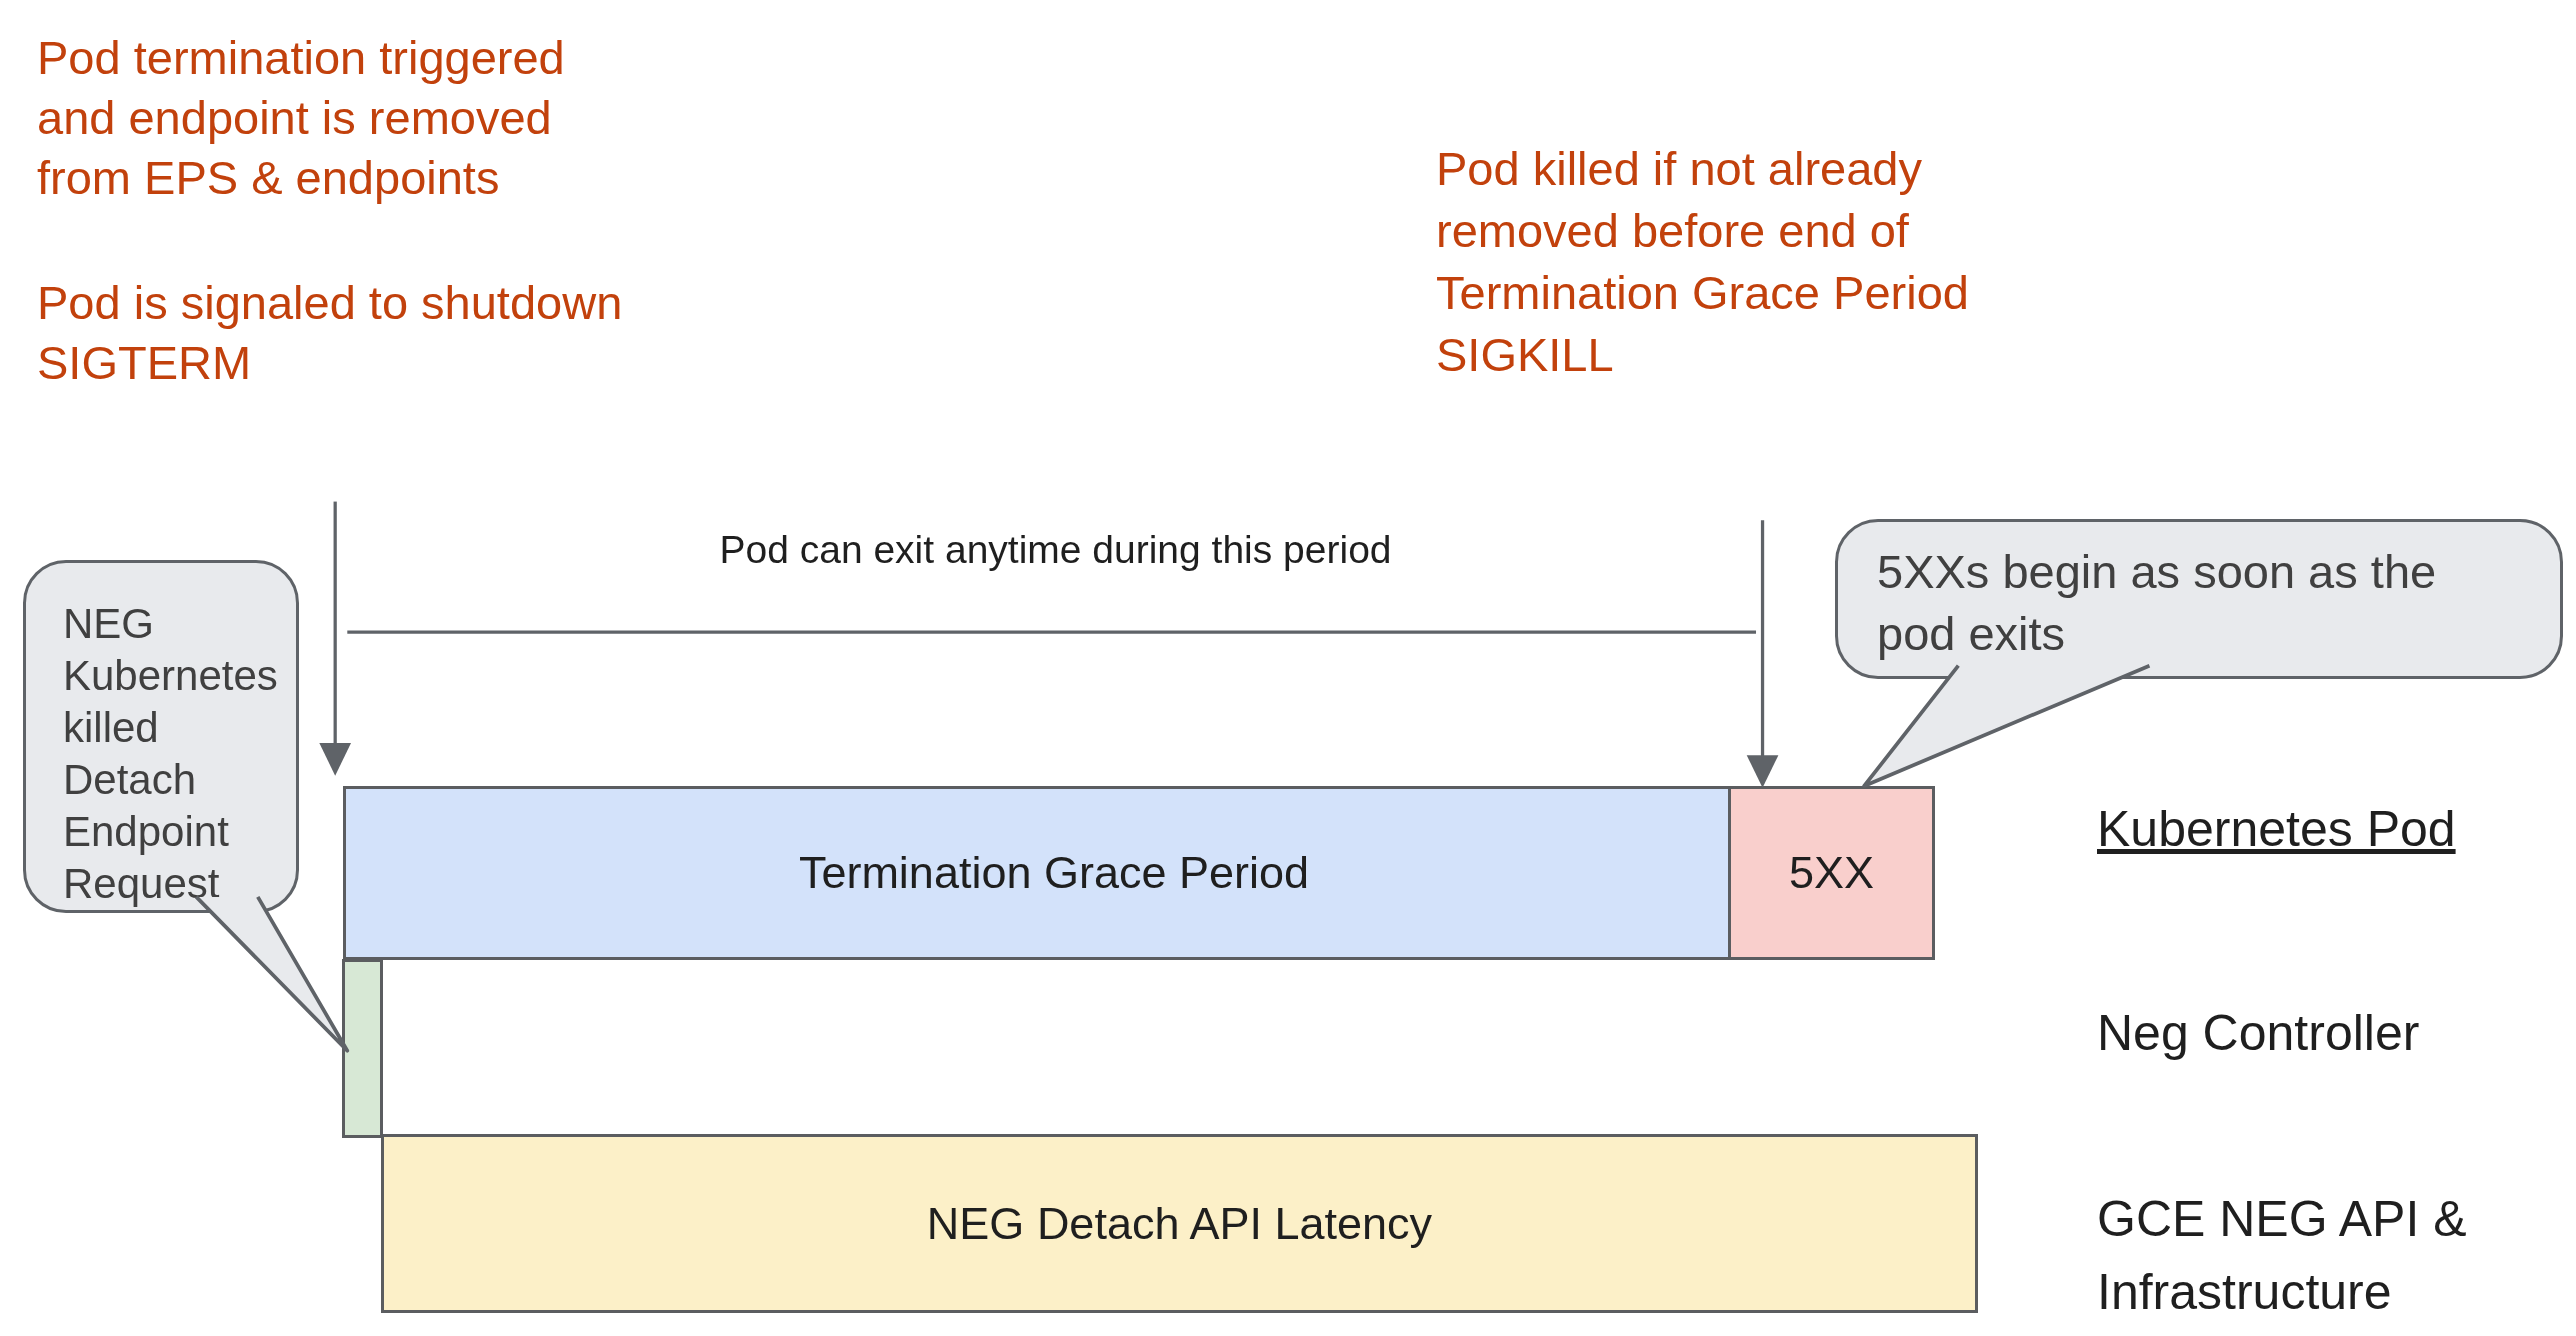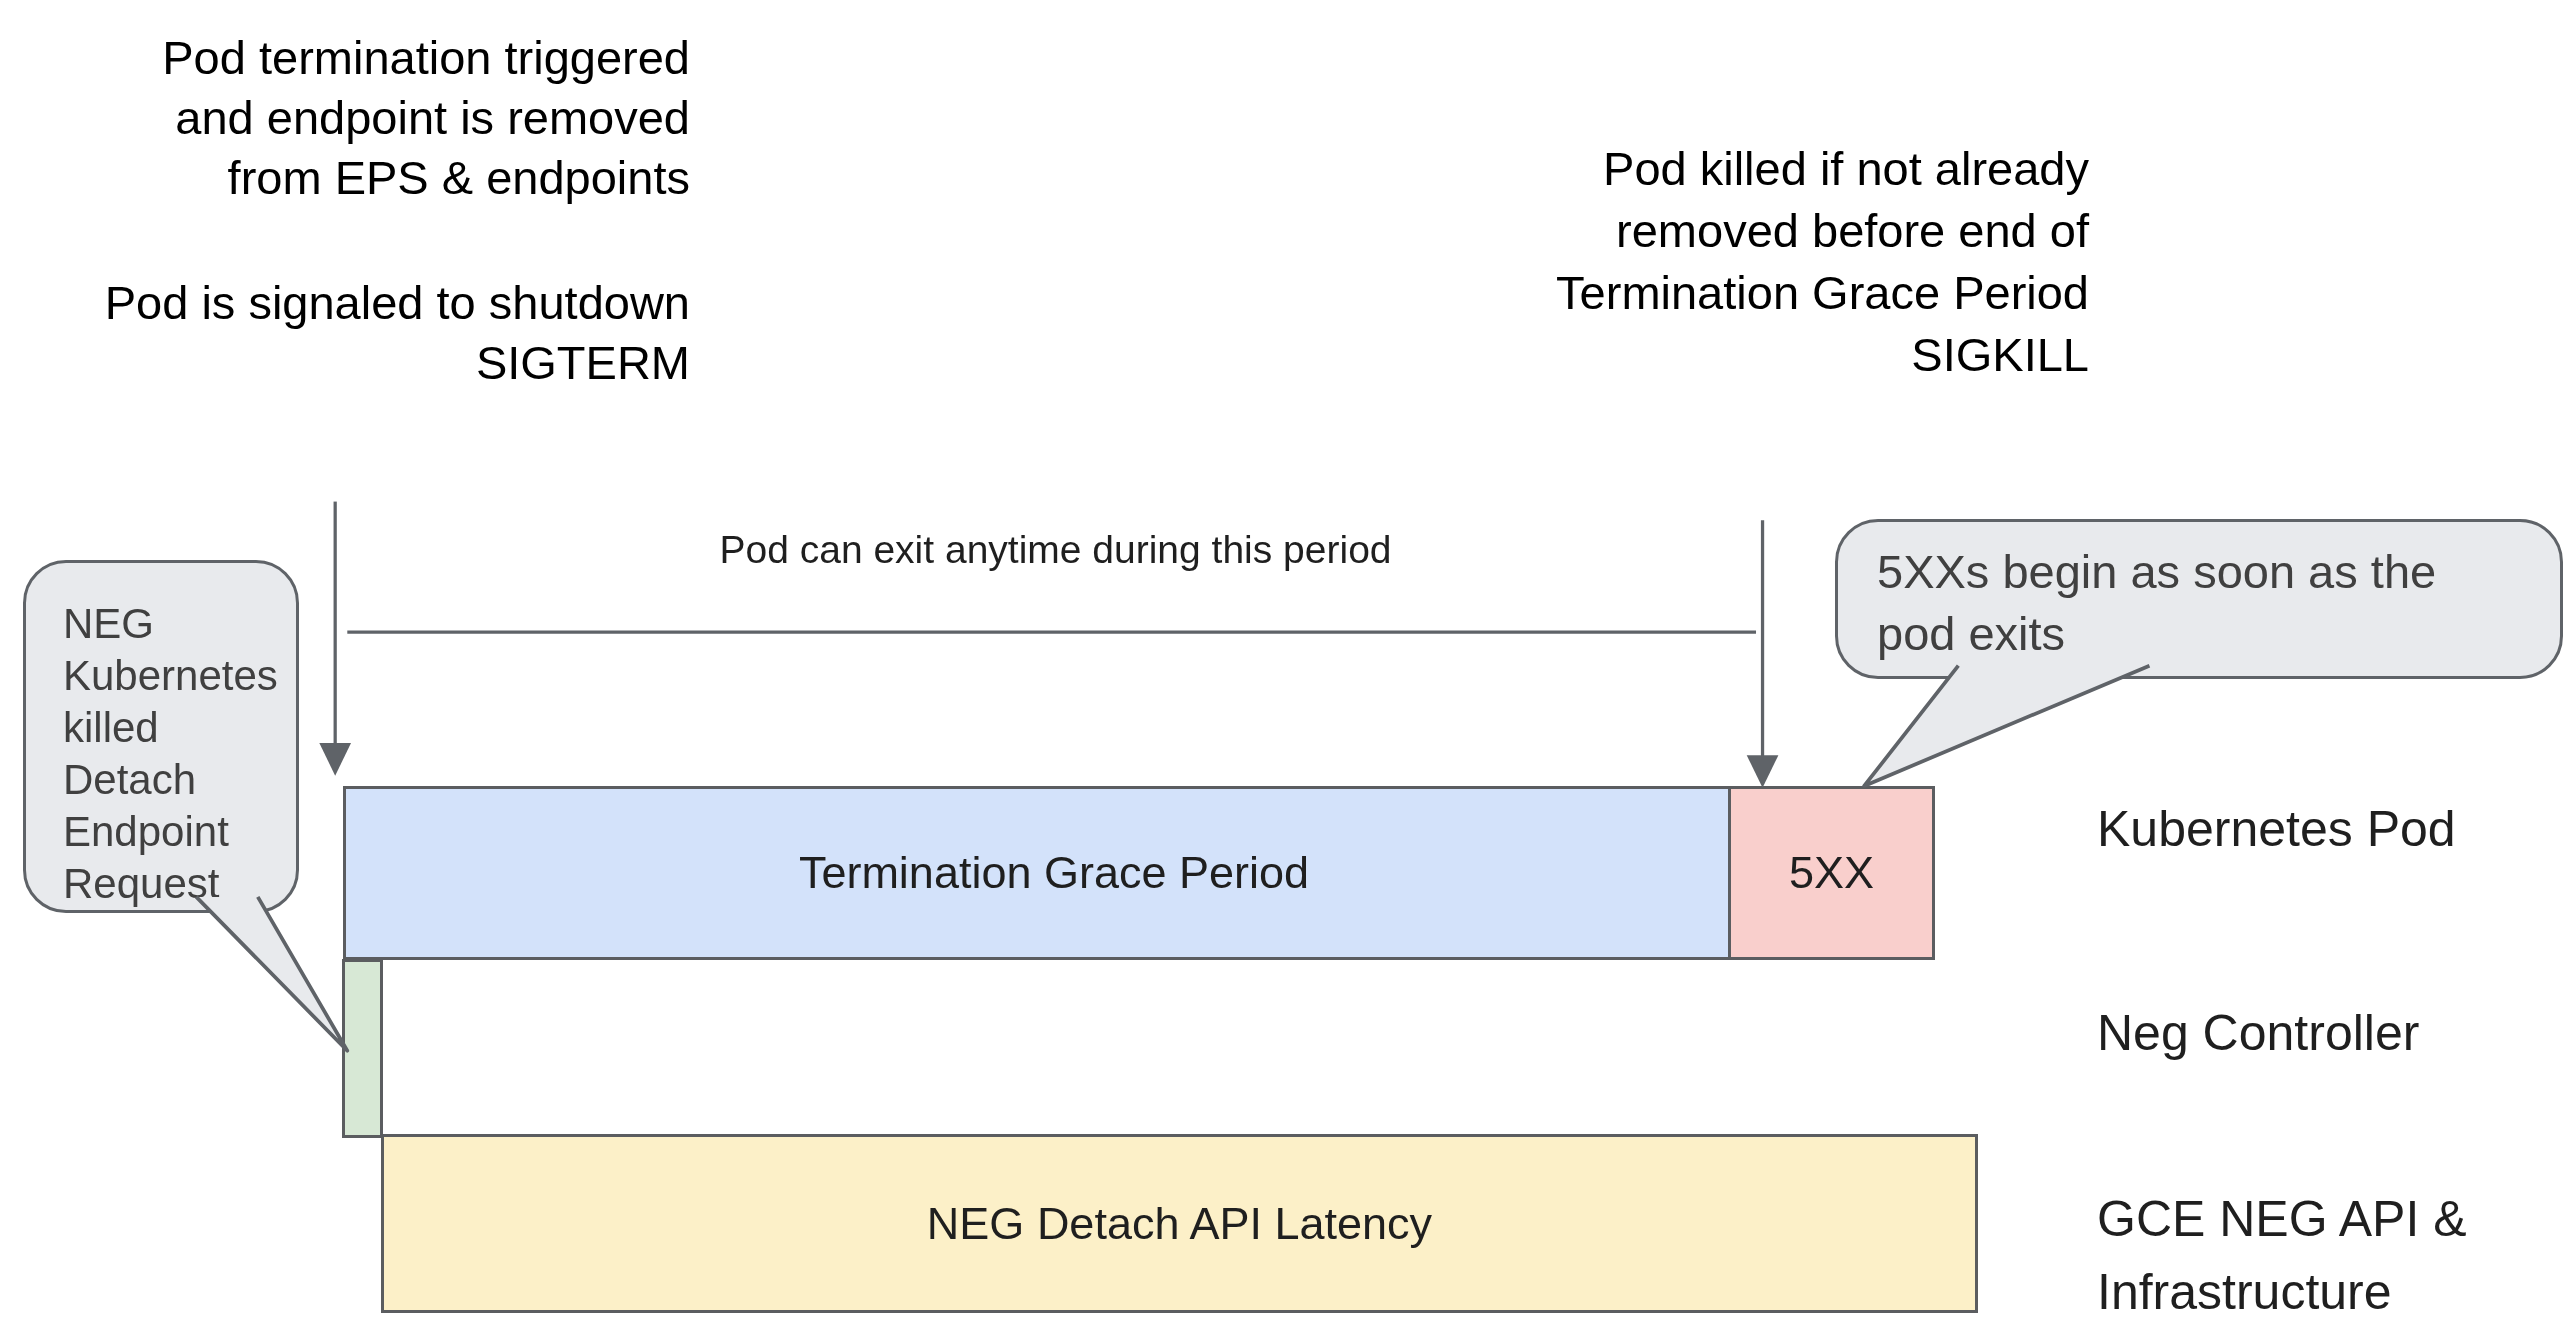--- a/index.html
+++ b/index.html
@@ -7,22 +7,22 @@
     position: relative;
     width: 2576px;
     height: 1336px;
     background: #ffffff;
     overflow: hidden;
     font-family: "Liberation Sans", sans-serif;
     color: #1f1f1f;
   }
   .ann {
     position: absolute;
-    text-align: right;
-    color: #000000;
+    text-align: left;
+    color: #c2410c;
   }
   .ann-left  { left: 37px;  top: 28px;  width: 653px; font-size: 47px; line-height: 60px; }
   .ann-right { left: 1436px; top: 138px; width: 653px; font-size: 47px; line-height: 62px; }
   .para-gap { margin-top: 65px; }
   .period-label {
     position: absolute;
     left: 561px; top: 528px; width: 989px;
     text-align: center;
     font-size: 39px;
   }
@@ -41,21 +41,21 @@
   #bar-5xx    { left: 1728px; top: 786px;  width: 207px;  height: 174px; background: #f9cfcc; }
   #bar-detach { left: 342px;  top: 959px; width: 41px;   height: 179px; background: #d7e8d5; }
   #bar-latency{ left: 381px;  top: 1134px; width: 1597px; height: 179px; background: #fcf0c8; }
   .lane-label {
     position: absolute;
     left: 2097px;
     font-size: 50px;
     color: #1f1f1f;
     white-space: nowrap;
   }
-  #lane-pod { top: 800px; }
+  #lane-pod { top: 800px; text-decoration: underline; }
   #lane-neg { top: 1004px; }
   #lane-gce { top: 1183px; width: 485px; line-height: 73px; white-space: normal; }
   .callout {
     position: absolute;
     box-sizing: border-box;
     background: #e8eaed;
     border: 3.7px solid #5f6368;
     border-radius: 43px;
     color: #404040;
     z-index: 2;

